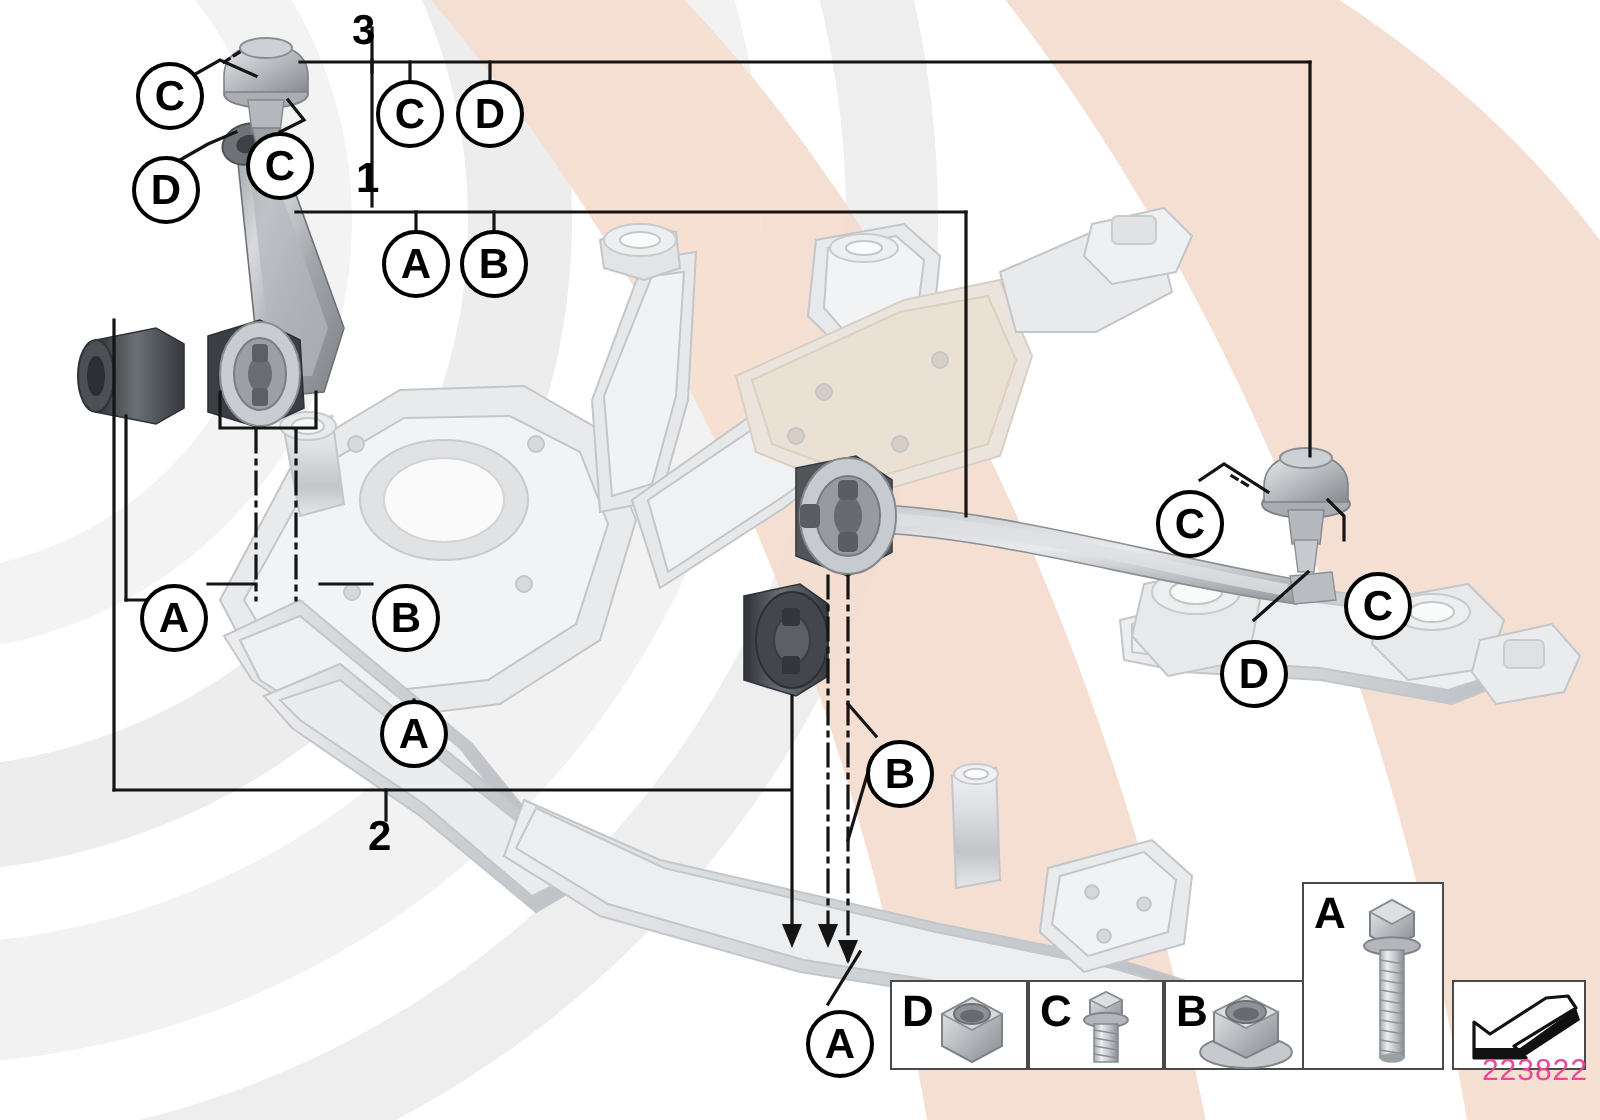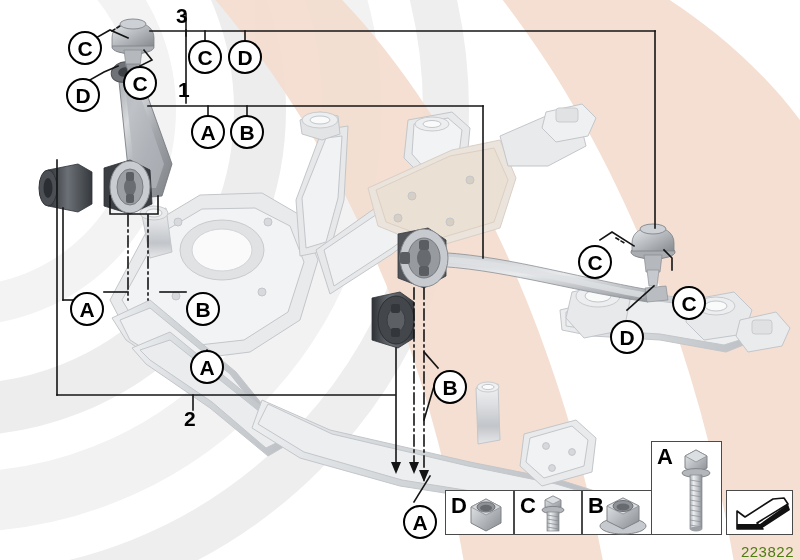--- a/index.html
+++ b/index.html
@@ -12,21 +12,21 @@
            background:#fff;border:2.6px solid #000;box-sizing:border-box;
            display:flex;align-items:center;justify-content:center;
            font-weight:bold;font-size:21px;color:#000;line-height:1;
            font-family:"Liberation Sans",sans-serif;}
   .grpnum{position:absolute;font-weight:bold;font-size:21px;color:#000;
           font-family:"Liberation Sans",sans-serif;}
   .legend-box{position:absolute;border:1.6px solid #4a4a4a;background:#fff;
               box-sizing:border-box;}
   .legend-letter{position:absolute;font-weight:bold;font-size:22px;color:#000;
                  font-family:"Liberation Sans",sans-serif;}
-  #partno{position:absolute;right:6px;bottom:0;font-size:15px;color:#4d7c0f;
+  #partno{position:absolute;right:6px;bottom:16px;font-size:15px;color:#ec4899;
           letter-spacing:.5px;font-family:"Liberation Sans",sans-serif;}
 </style>
 </head>
 <body>
 
 <div id="stage">
 
   <svg id="bg" viewBox="0 0 800 560">
     <defs>
       <clipPath id="page">

